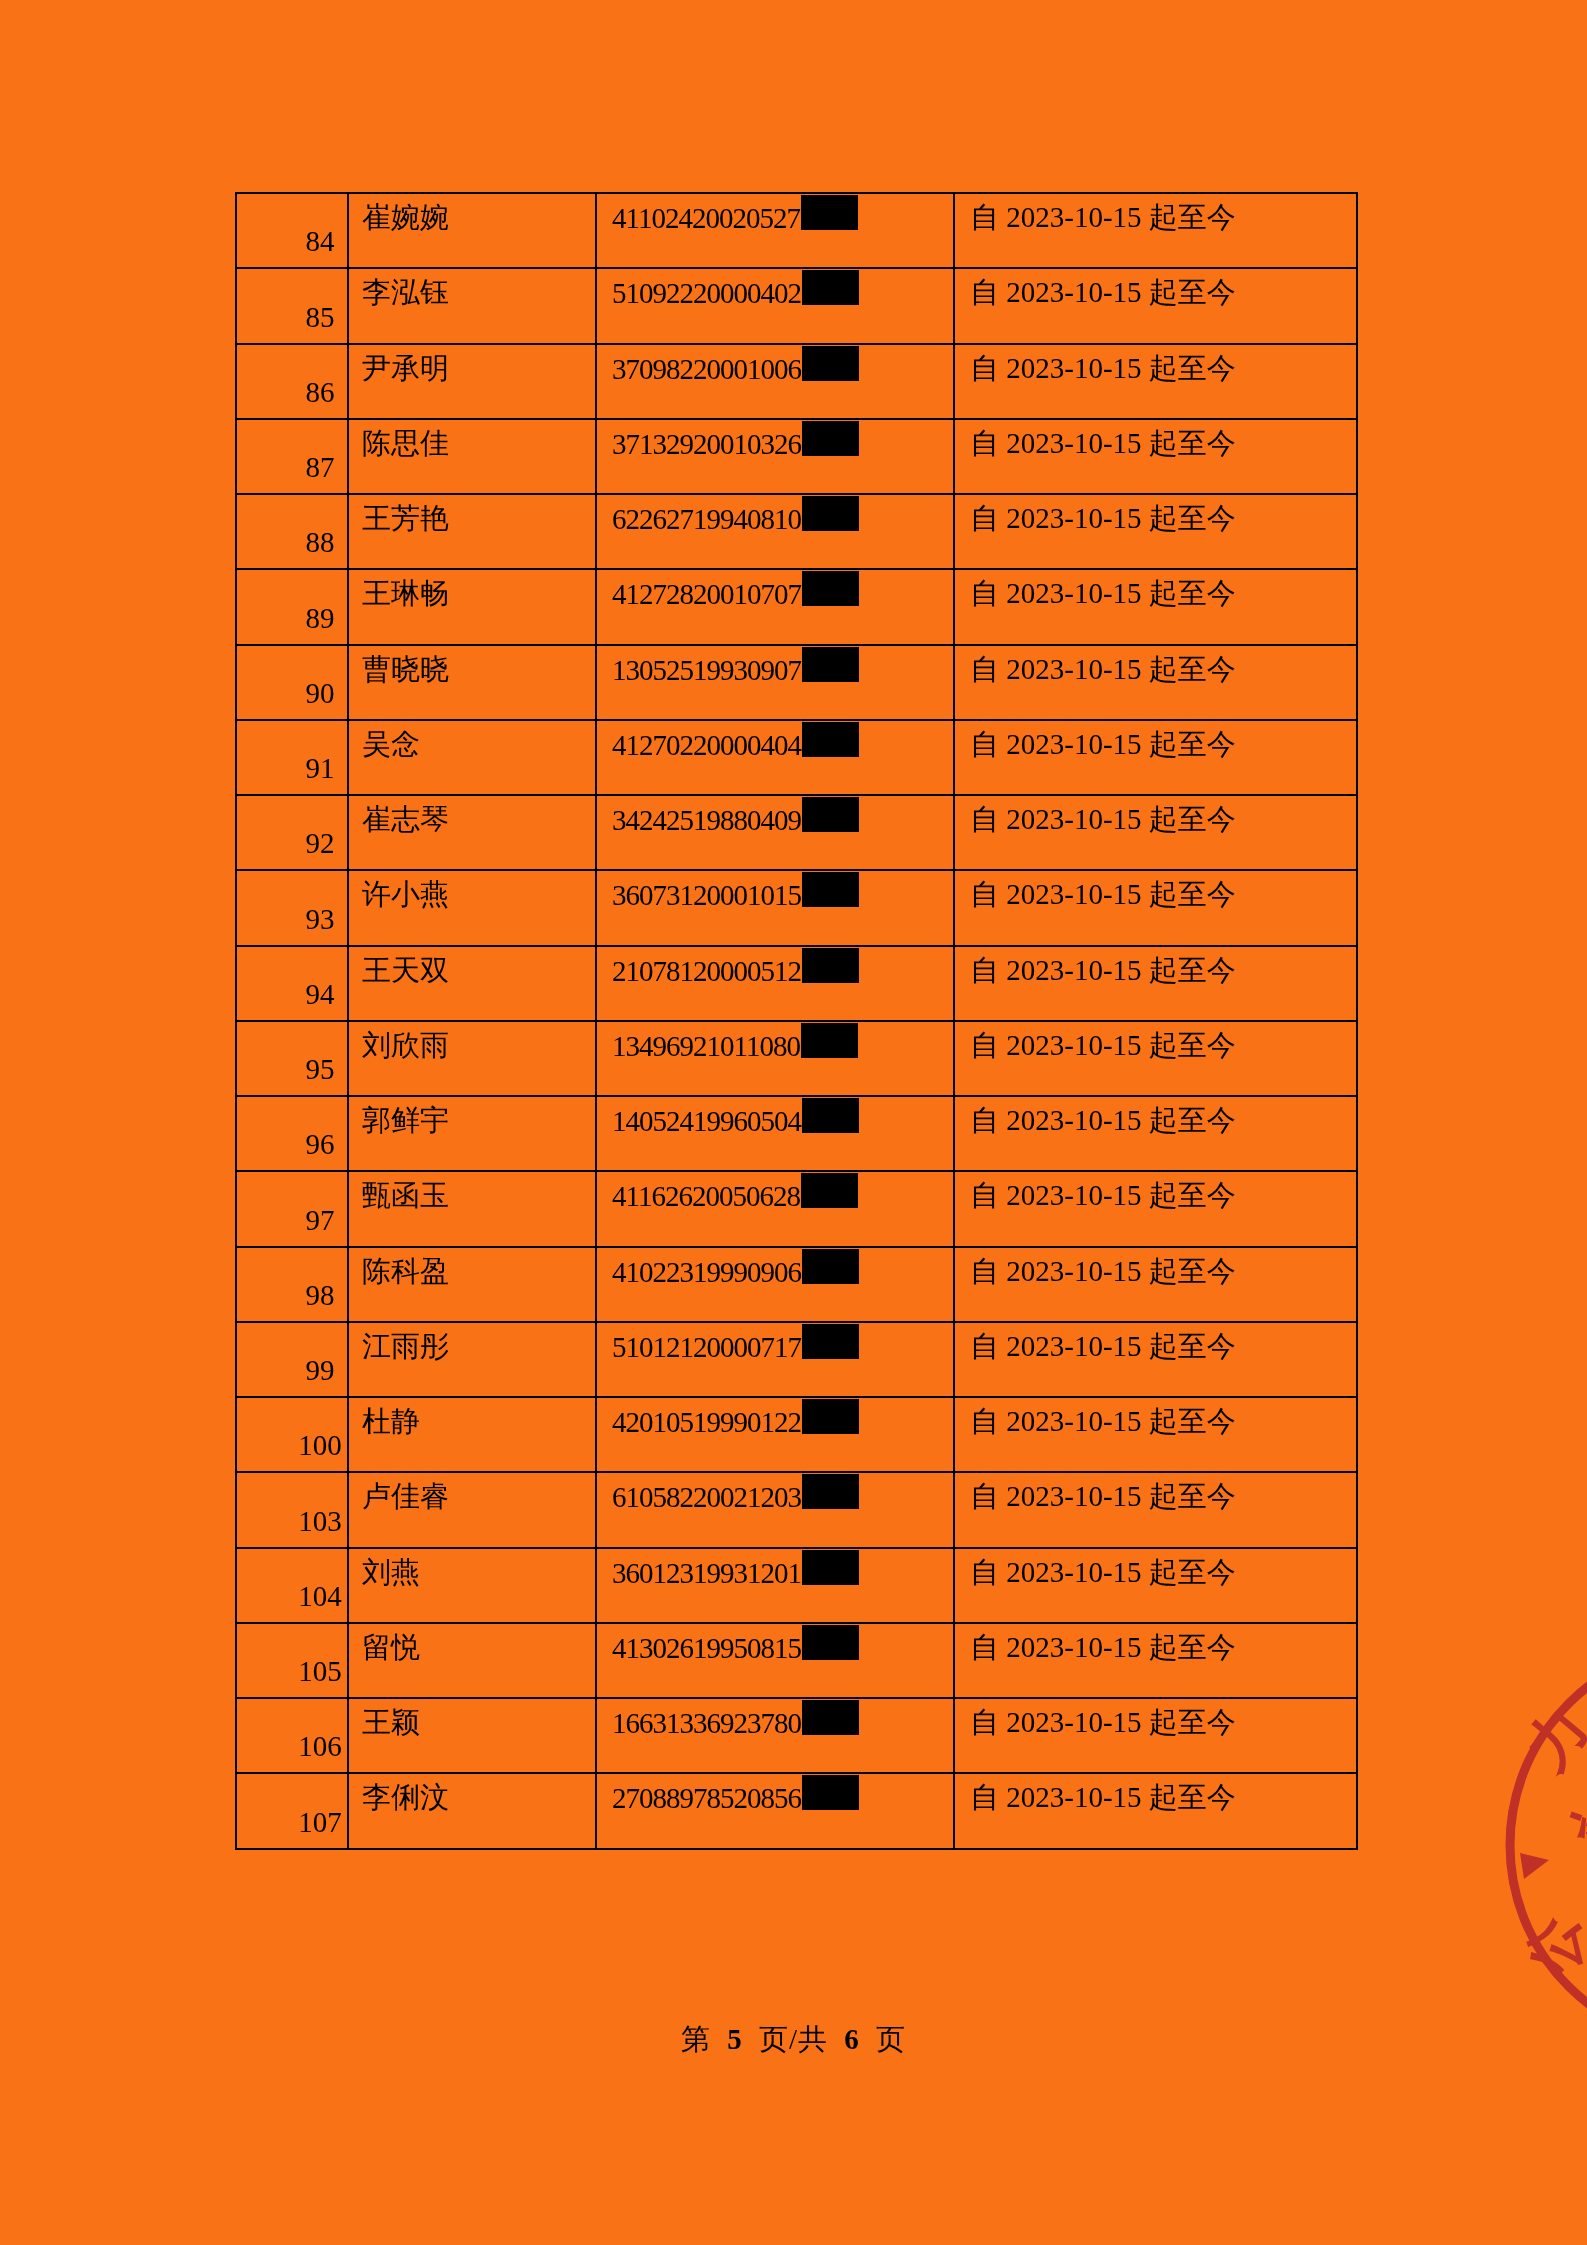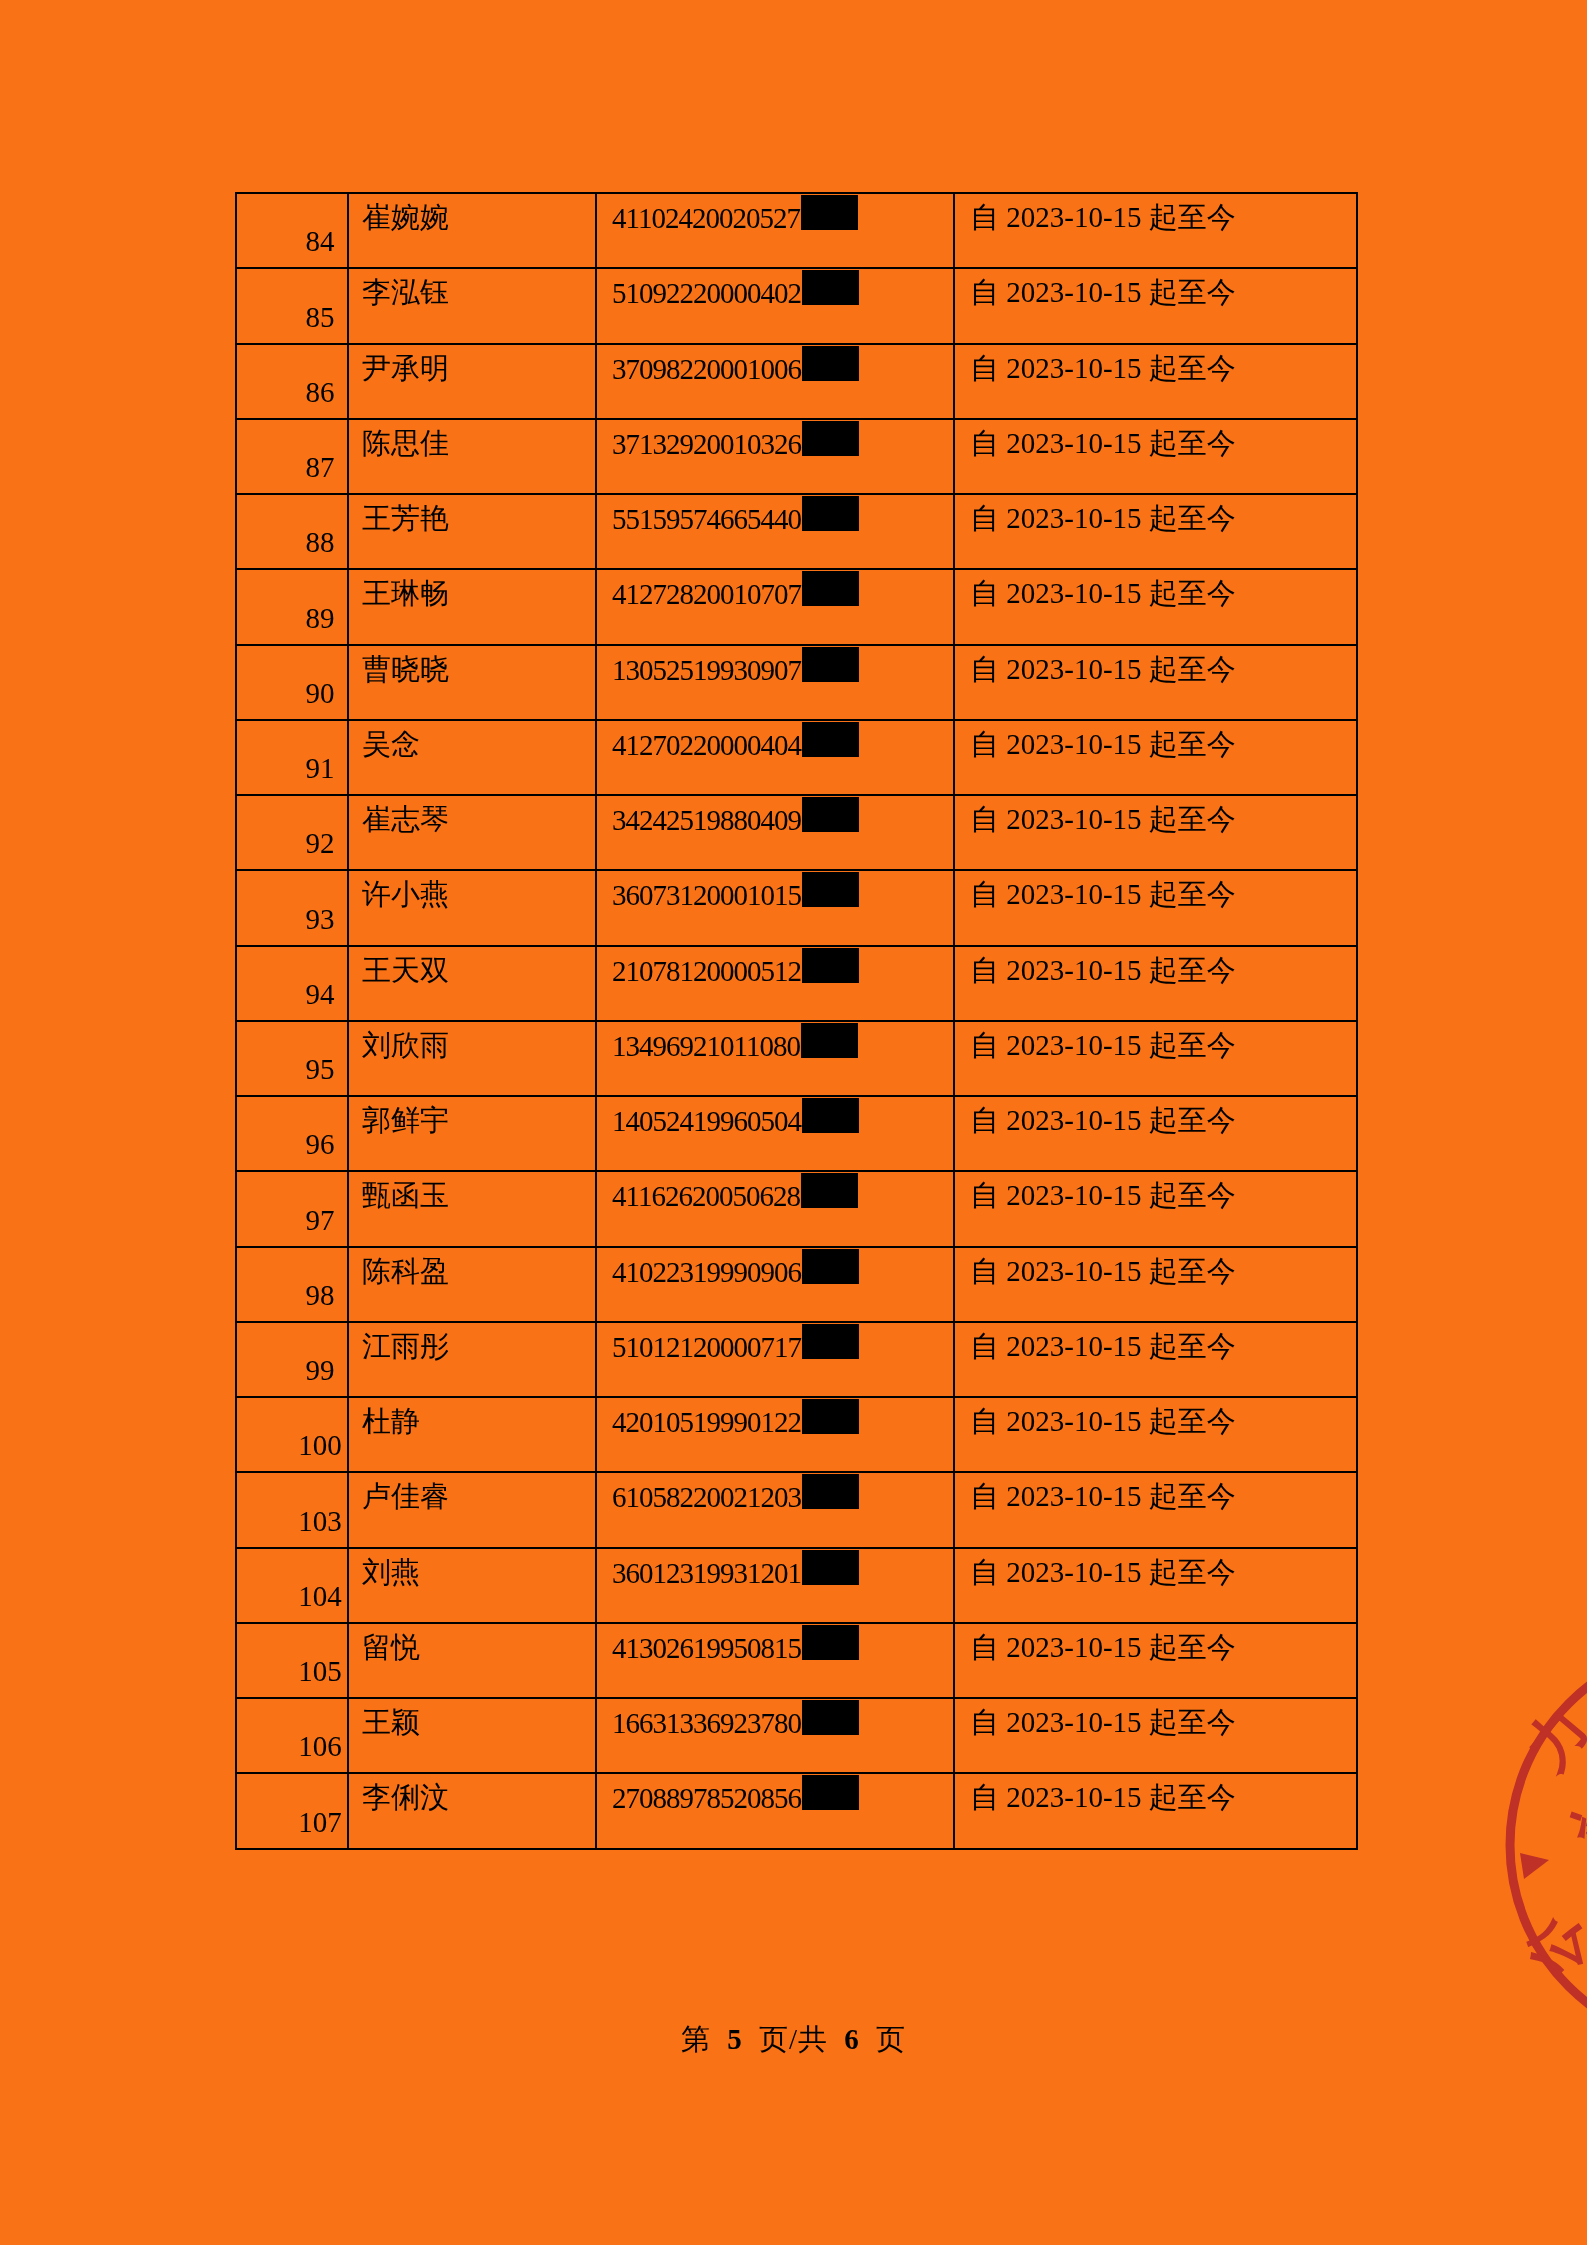--- a/index.html
+++ b/index.html
@@ -143,21 +143,21 @@
     </tr>
 
     <tr>
       <td class="cell-no">
         <span>88</span>
       </td>
       <td class="cell-name">
         <span>王芳艳</span>
       </td>
       <td class="cell-id">
-        <span>55159574665440</span><span class="redact"></span>
+        <span>62262719940810</span><span class="redact"></span>
       </td>
       <td class="cell-period">
         <span>自 2023-10-15 起至今</span>
       </td>
     </tr>
 
     <tr>
       <td class="cell-no">
         <span>89</span>
       </td>

